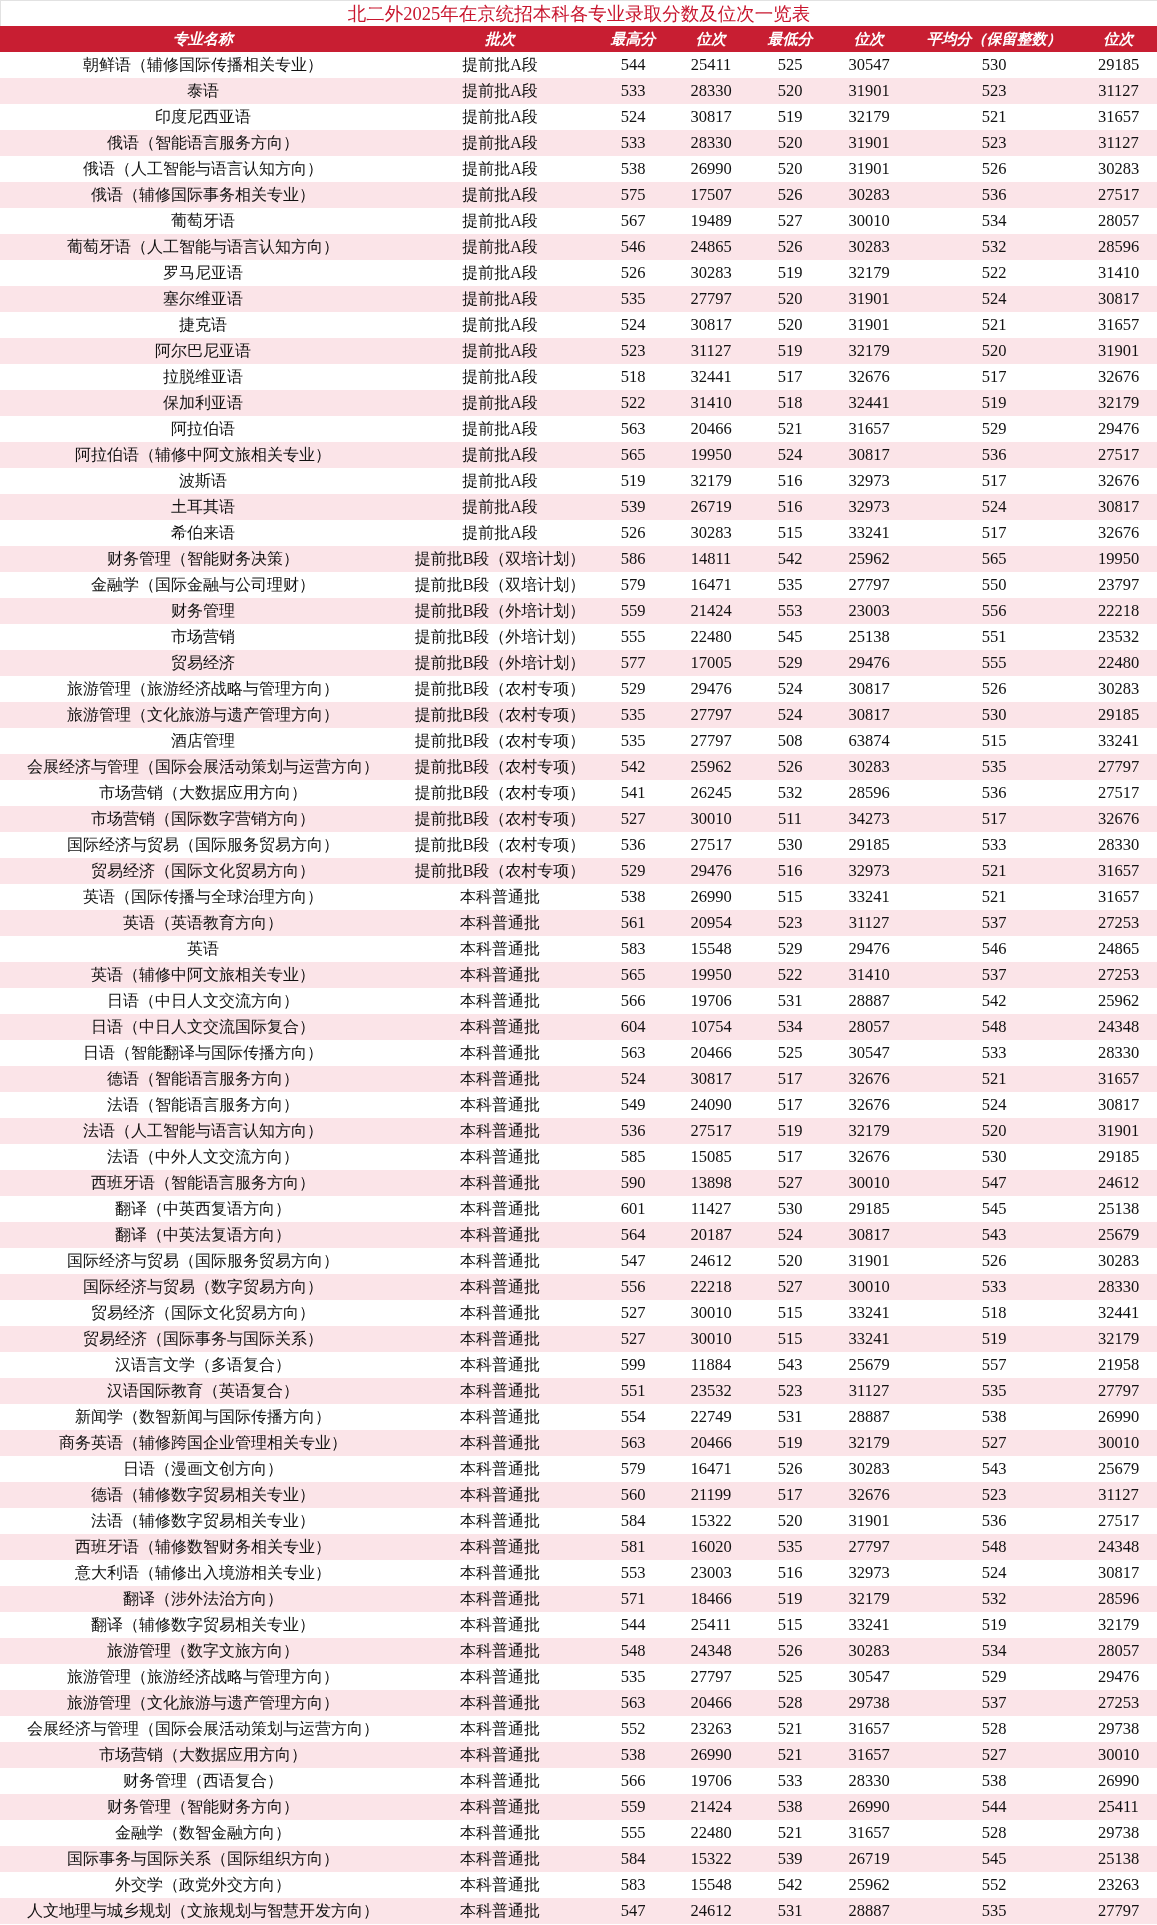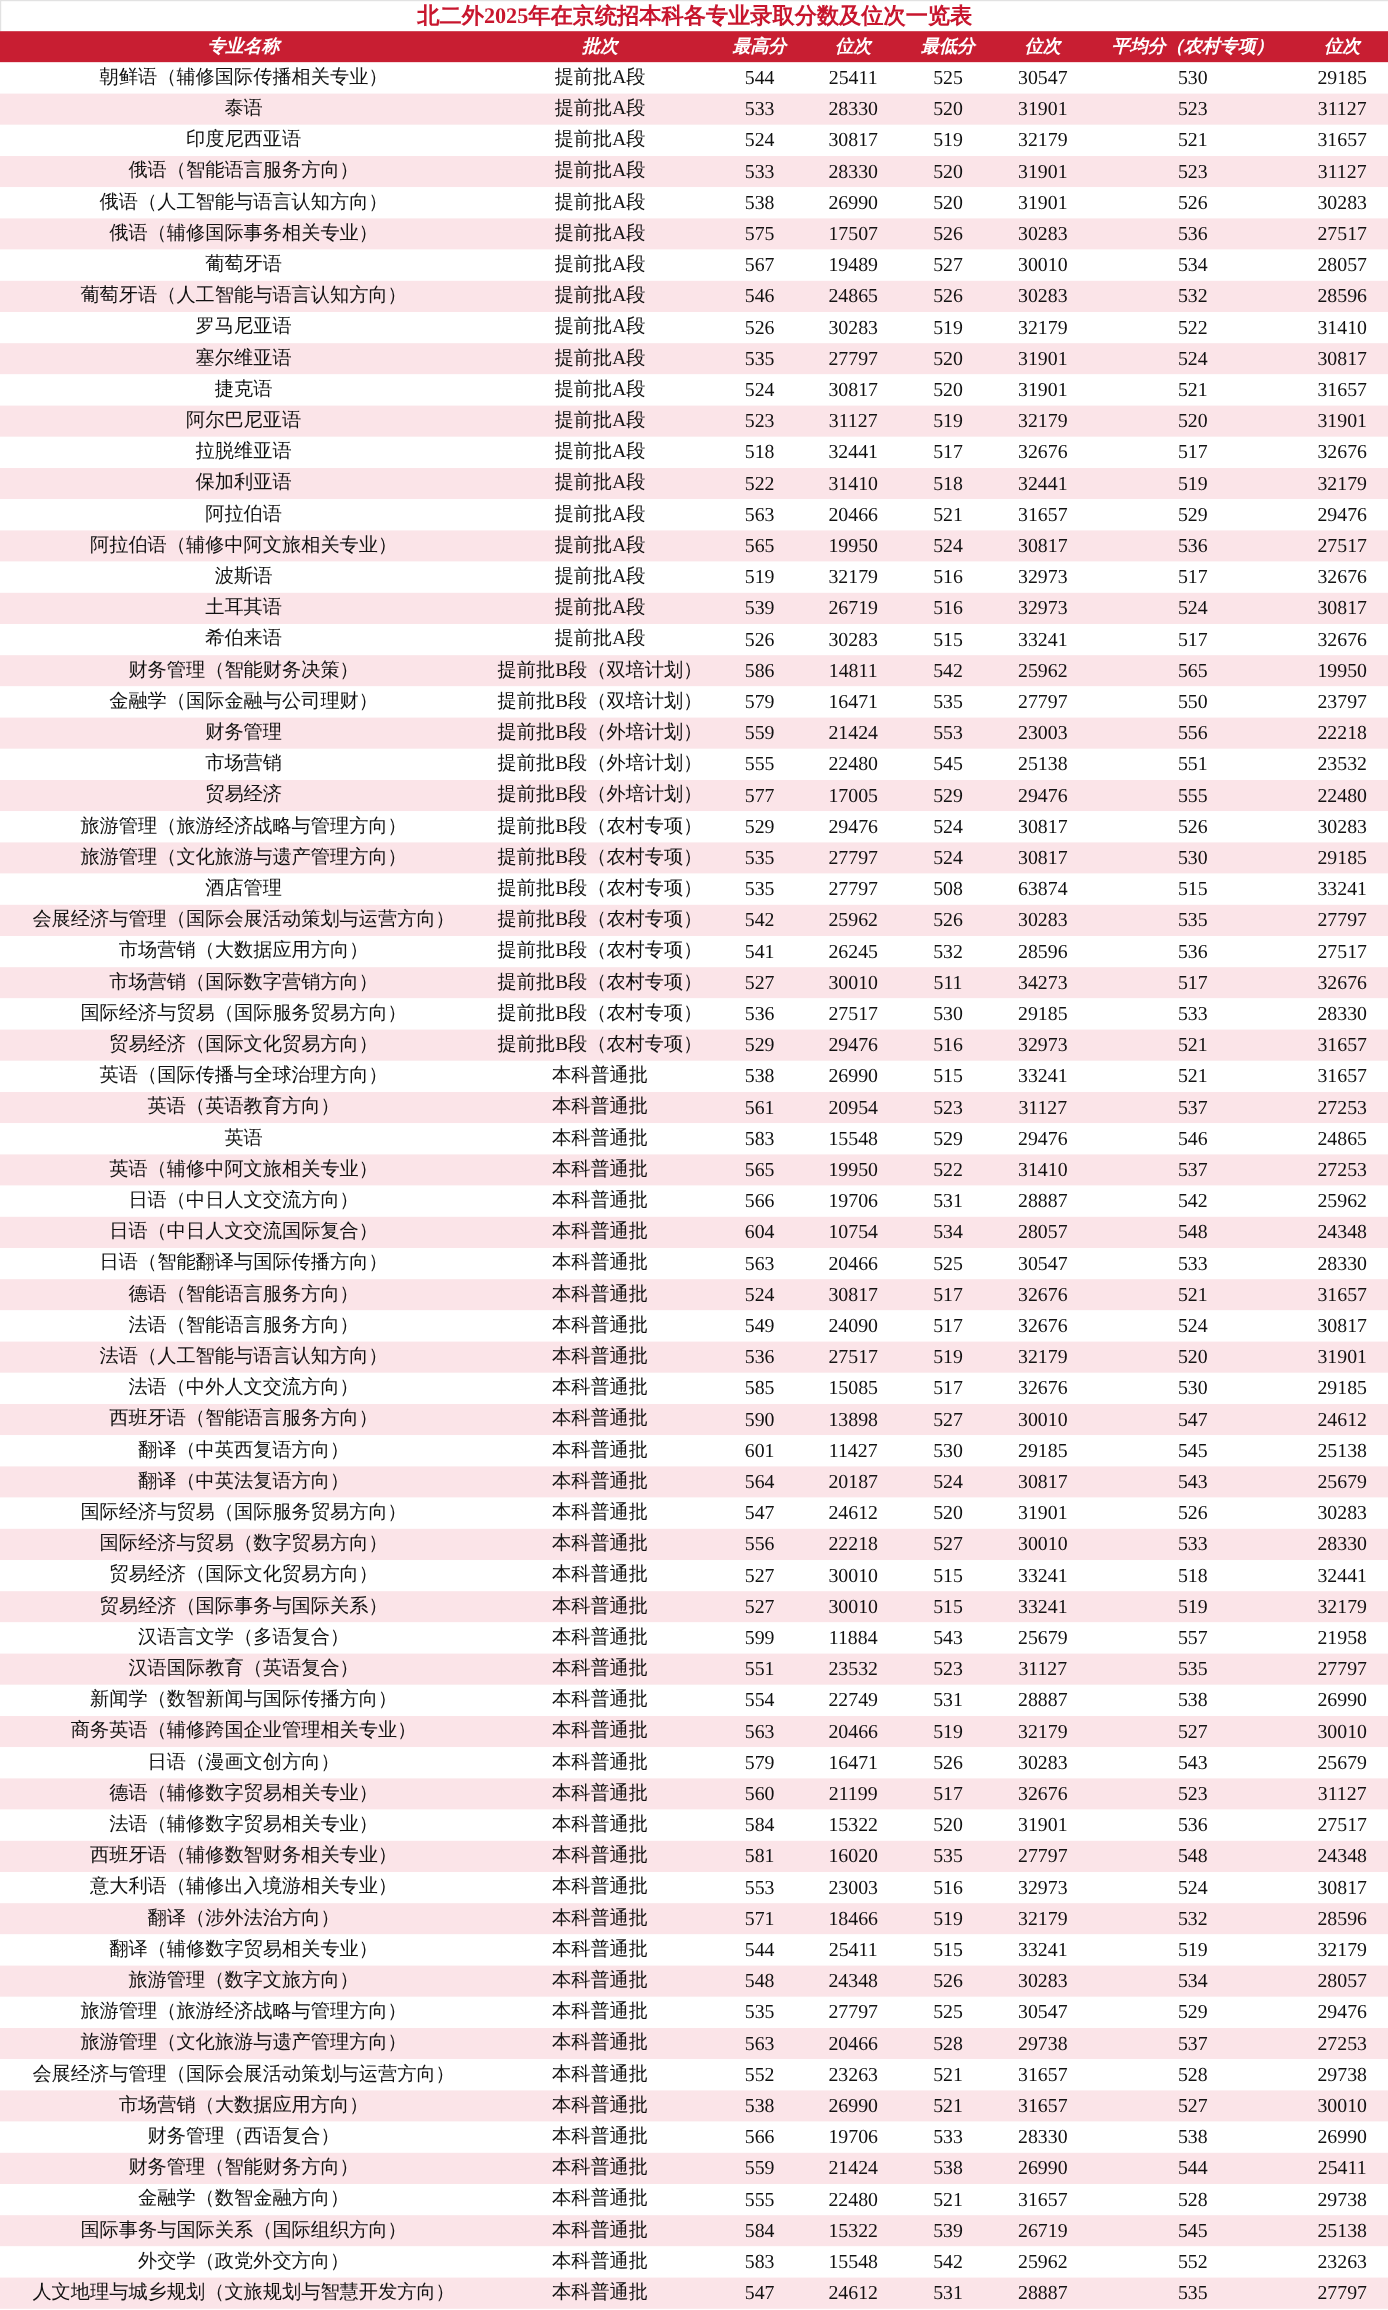--- a/index.html
+++ b/index.html
@@ -29,21 +29,21 @@
     }
     .title-bar {
       box-sizing: border-box;
       height: 26px;
       border-top: 1px solid var(--edge);
       border-left: 1px solid var(--edge);
       display: flex;
       align-items: center;
       justify-content: center;
       color: var(--title-color);
-      font-weight: bold;
+      font-weight: normal;
       font-size: 18.5px;
       line-height: 24px;
       white-space: nowrap;
     }
     .grid {
       display: grid;
       grid-template-columns: 406px 188px 78px 78px 80px 78px 172px 77px;
       height: 26px;
       align-items: center;
     }
@@ -79,21 +79,21 @@
 
   <div class="title-bar">北二外2025年在京统招本科各专业录取分数及位次一览表</div>
 
   <div class="grid header-row">
     <span>专业名称</span>
     <span>批次</span>
     <span>最高分</span>
     <span>位次</span>
     <span>最低分</span>
     <span>位次</span>
-    <span>平均分（农村专项）</span>
+    <span>平均分（保留整数）</span>
     <span>位次</span>
   </div>
 
   <div class="table-body">
 
       <div class="grid data-row">
         <span>朝鲜语（辅修国际传播相关专业）</span>
         <span>提前批A段</span>
         <span class="num">544</span>
         <span class="num">25411</span>

